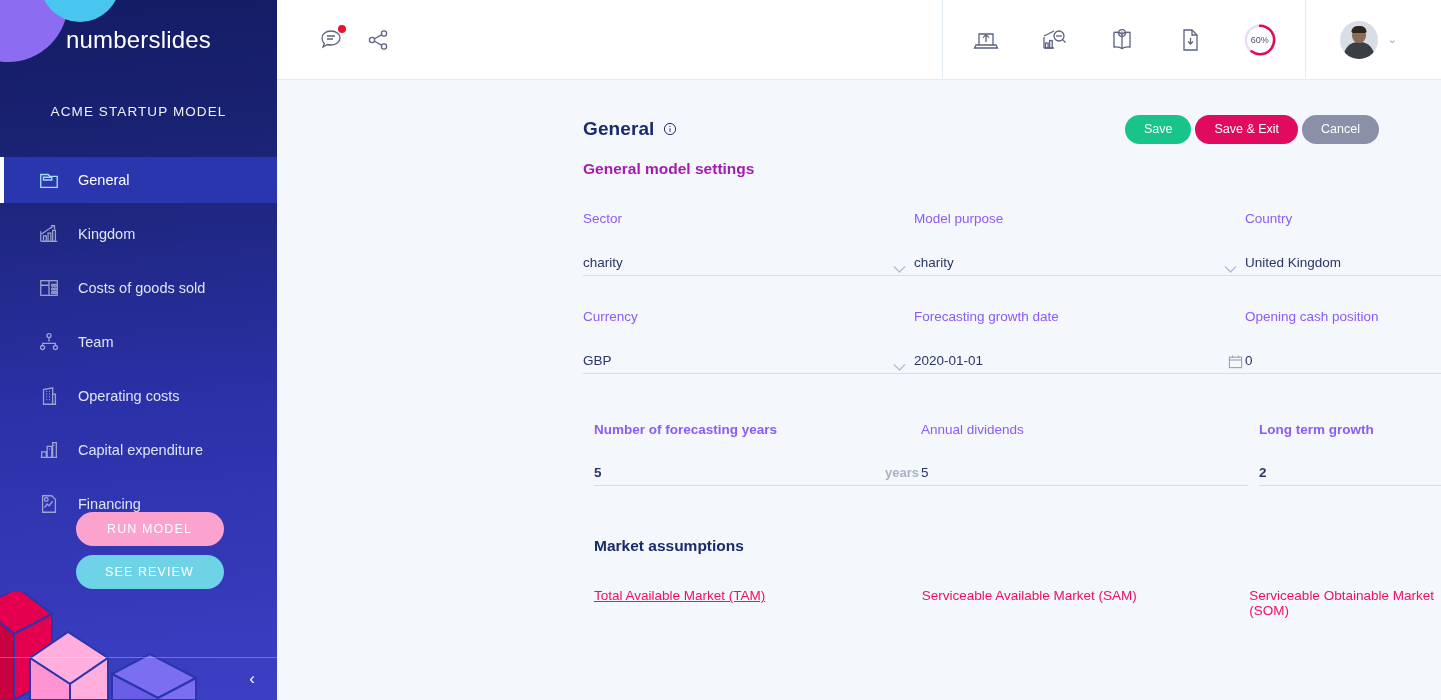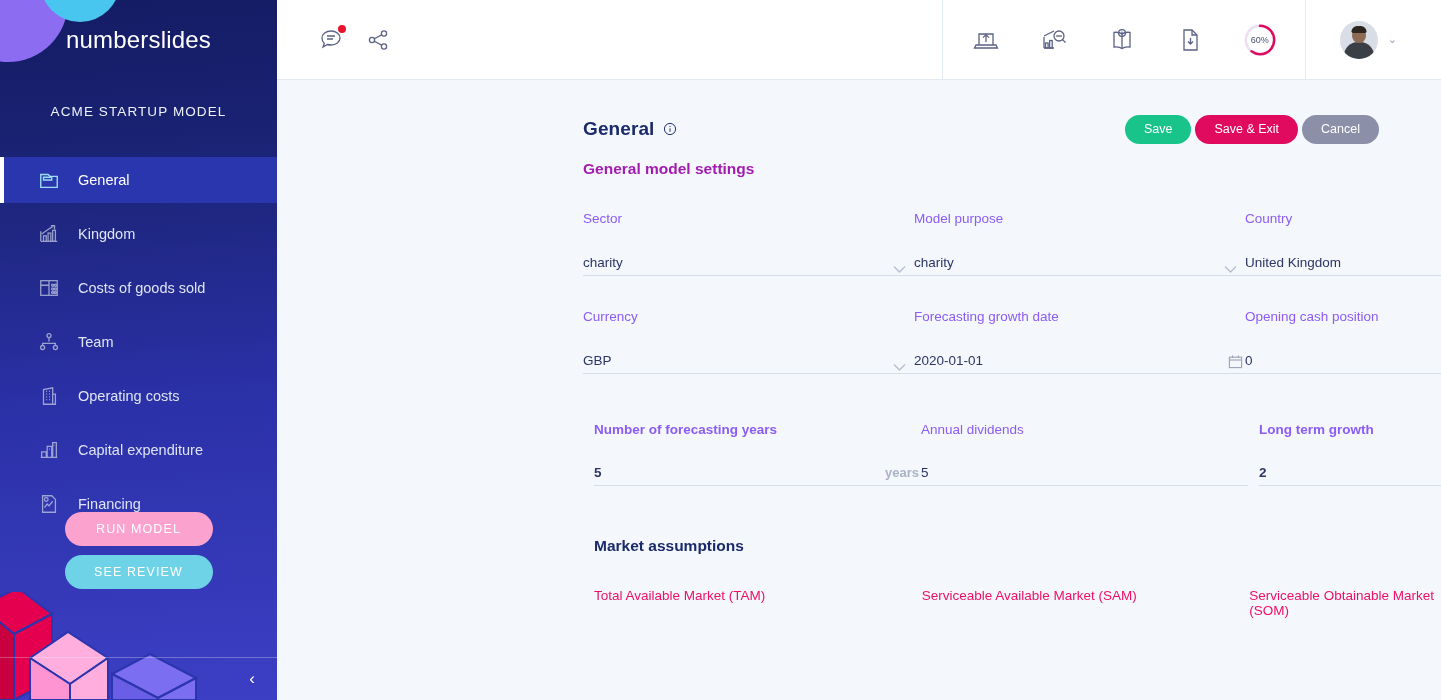--- a/index.html
+++ b/index.html
@@ -44,21 +44,21 @@
   .nav-item .nav-label { color: #dfe4f5; font-size: 14.5px; font-weight: 400; }
   .nav-item.active { background: #2a36ad; }
   .nav-item.active::before {
     content: ""; position: absolute; left: 0; top: 0; bottom: 0; width: 4px; background: #ffffff;
   }
   .nav-item.active .nav-label { color: #ffffff; }
   .nav-icon { width: 22px; height: 22px; flex: 0 0 22px; opacity: .75; display: block; }
   .nav-item.active .nav-icon { opacity: .95; }
   .nav-spacer { height: 8px; }
 
-  .side-buttons { position: absolute; left: 0; top: 512px; width: 277px; text-align: center; }
+  .side-buttons { position: absolute; left: 11px; top: 512px; width: 277px; text-align: center; }
   .side-btn {
     display: block; width: 148px; margin: 0 auto 9px auto; height: 34px; line-height: 34px;
     border: none; border-radius: 20px; color: #ffffff;
     font-size: 12.5px; letter-spacing: 1.1px; cursor: pointer;
     font-family: "Liberation Sans", sans-serif;
   }
   .btn-run { background: #fba2ce; }
   .btn-review { background: #6fd3e8; }
 
   .cubes { position: absolute; left: 0; bottom: 0; width: 277px; height: 108px; }
@@ -164,21 +164,21 @@
   .frow.r3 .inset { padding-left: 11px; font-weight: bold; }
   .frow.r3 .fctrl { width: 327px; }
   .frow.r3 .flabel { margin-bottom: 21px; }
 
   .market-head {
     padding-left: 317px; margin-top: 51px;
     color: #1b2a6b; font-size: 15.5px; font-weight: bold;
   }
   .market-row { display: flex; padding-left: 317px; margin-top: 33px; }
   .mcol { color: #ed1164; font-size: 13.5px; }
-  .mcol.m1 { width: 390px; }
+  .mcol.m1 { width: 390px; text-decoration: underline; }
   .mcol.m2 { width: 390px; }
 </style>
 </head>
 <body>
 
 <div class="app">
 
   <aside class="sidebar">
     <div class="deco-circle deco-purple">
       

